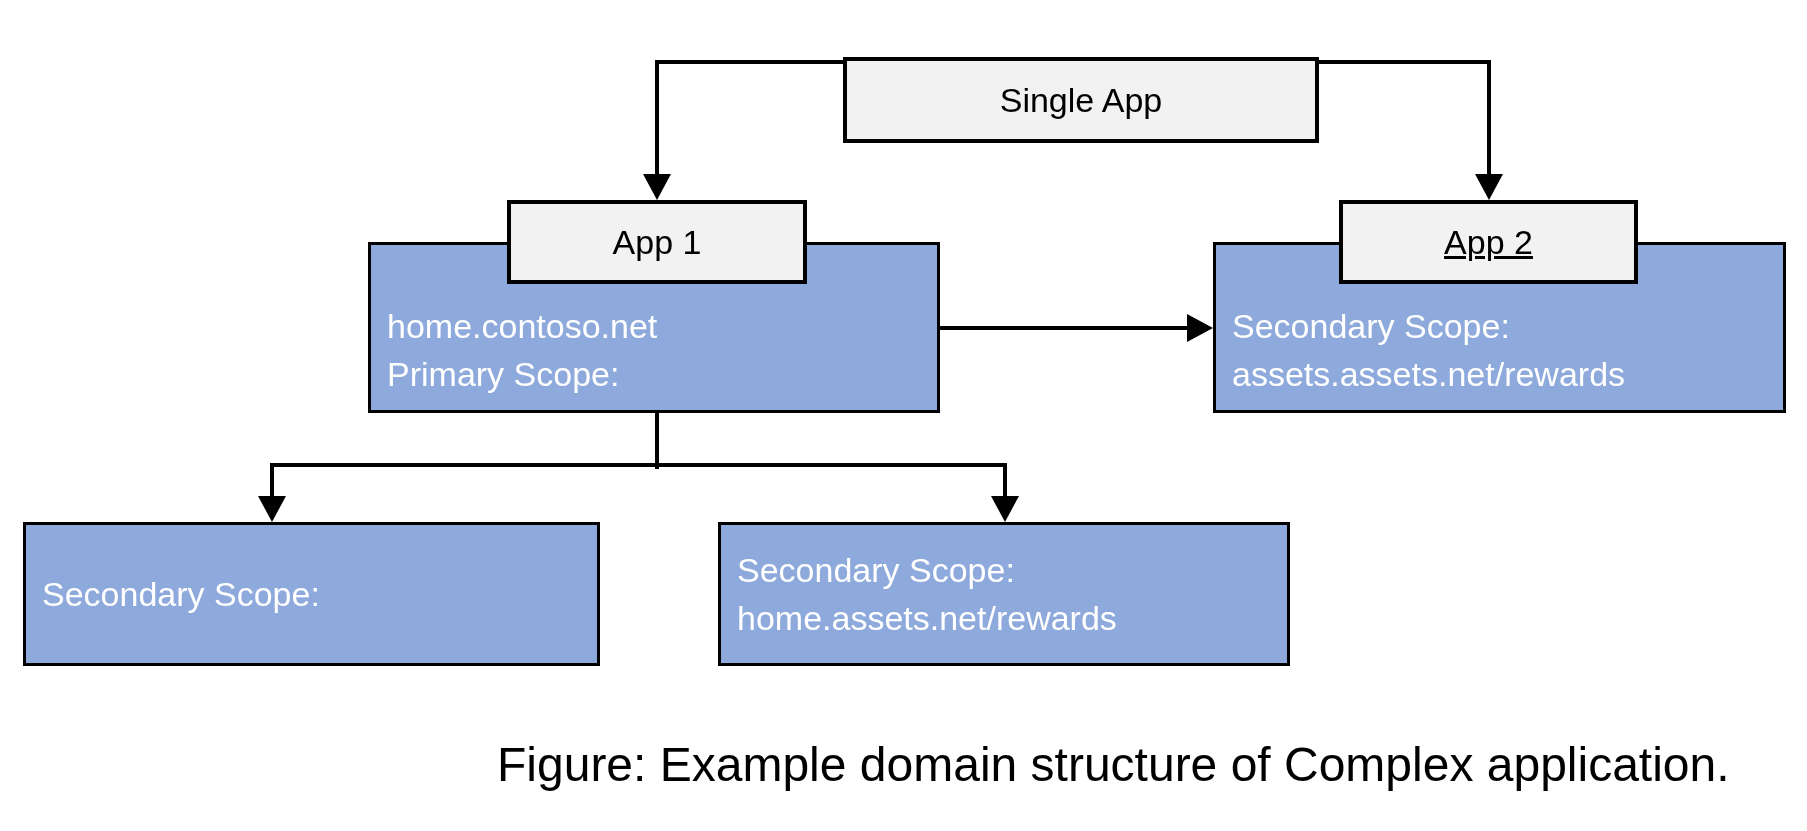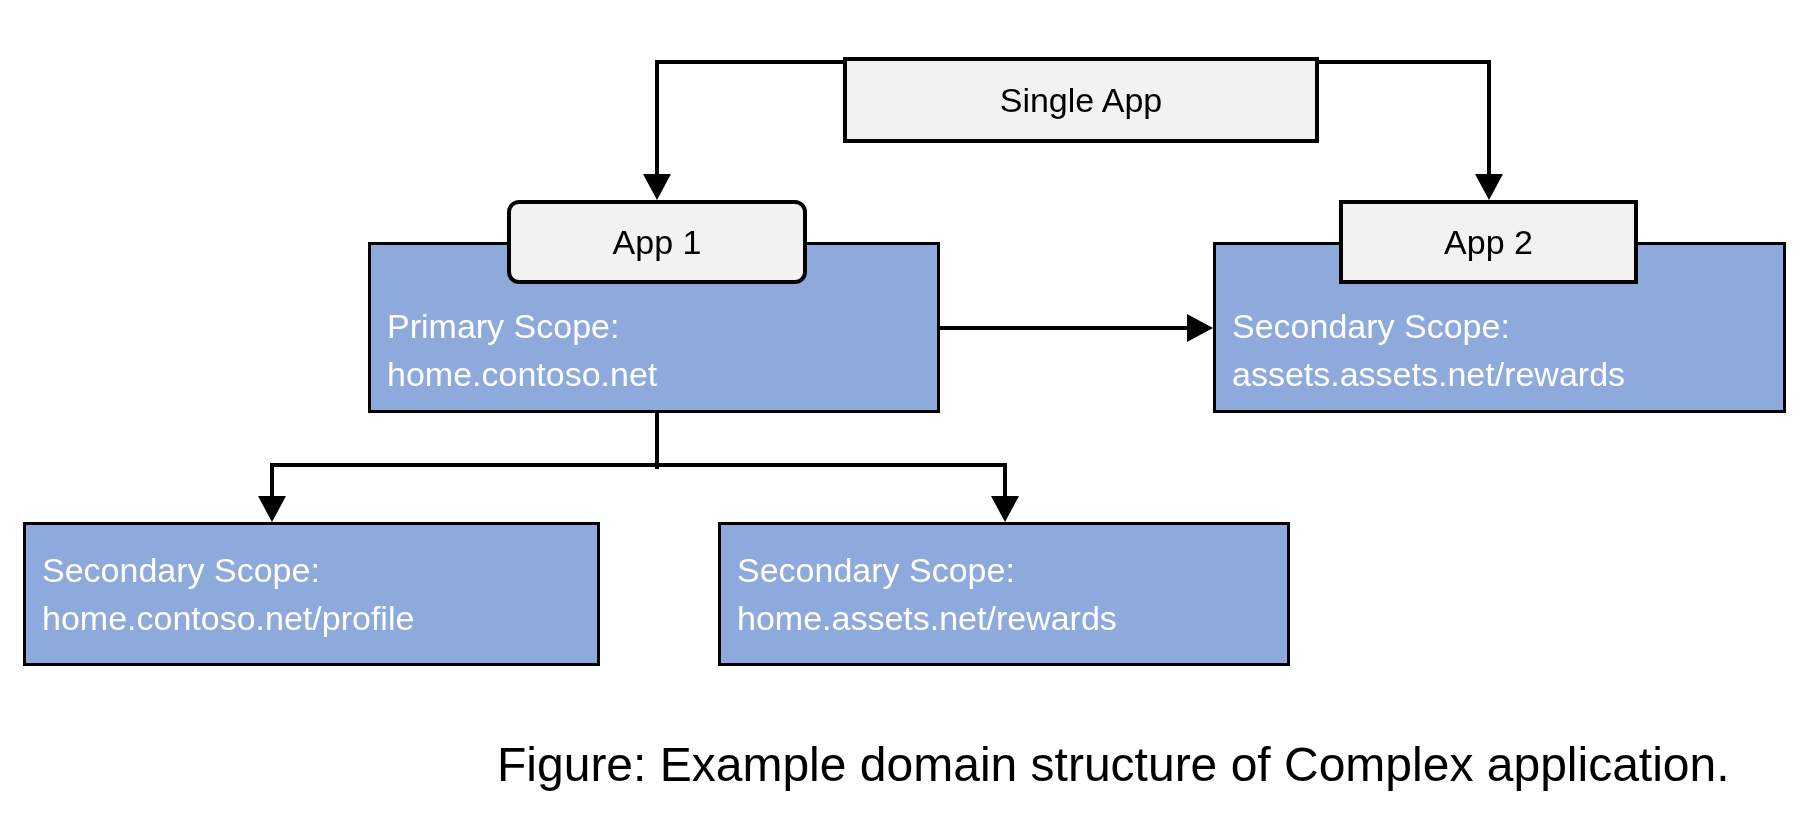--- a/index.html
+++ b/index.html
@@ -83,40 +83,39 @@
   <div class="abs line" style="left:270px;top:463px;width:4px;height:34px;"></div>
   <div class="abs arrow-down" style="left:258px;top:496px;"></div>
   <div class="abs line" style="left:1003px;top:463px;width:4px;height:34px;"></div>
   <div class="abs arrow-down" style="left:991px;top:496px;"></div>
 
   <div class="abs label-box" style="left:843px;top:10px;width:476px;height:86px;margin-top:47px;">
     <span>Single App</span>
   </div>
 
   <div class="abs scope-box bottom-align" style="left:368px;top:242px;width:572px;height:171px;">
+    <span>home.contoso.net</span>
     <span>Primary Scope:</span>
-    <span>home.contoso.net</span>
   </div>
 
-  <div class="abs label-box" style="left:507px;top:200px;width:300px;height:84px;border-radius:12px;">
+  <div class="abs label-box" style="left:507px;top:200px;width:300px;height:84px;">
     <span>App 1</span>
   </div>
 
   <div class="abs scope-box bottom-align" style="left:1213px;top:242px;width:573px;height:171px;">
     <span>Secondary Scope:</span>
     <span>assets.assets.net/rewards</span>
   </div>
 
-  <div class="abs label-box" style="left:1339px;top:200px;width:299px;height:84px;">
+  <div class="abs label-box" style="left:1339px;top:200px;width:299px;height:84px;text-decoration:underline;">
     <span>App 2</span>
   </div>
 
   <div class="abs scope-box center-align" style="left:23px;top:522px;width:577px;height:144px;">
     <span>Secondary Scope:</span>
-    <span>home.contoso.net/profile</span>
   </div>
 
   <div class="abs scope-box center-align" style="left:718px;top:522px;width:572px;height:144px;">
     <span>Secondary Scope:</span>
     <span>home.assets.net/rewards</span>
   </div>
 
   <div class="abs caption" style="left:497px;top:737px;">Figure: Example domain structure of Complex application.</div>
 
 </div>

